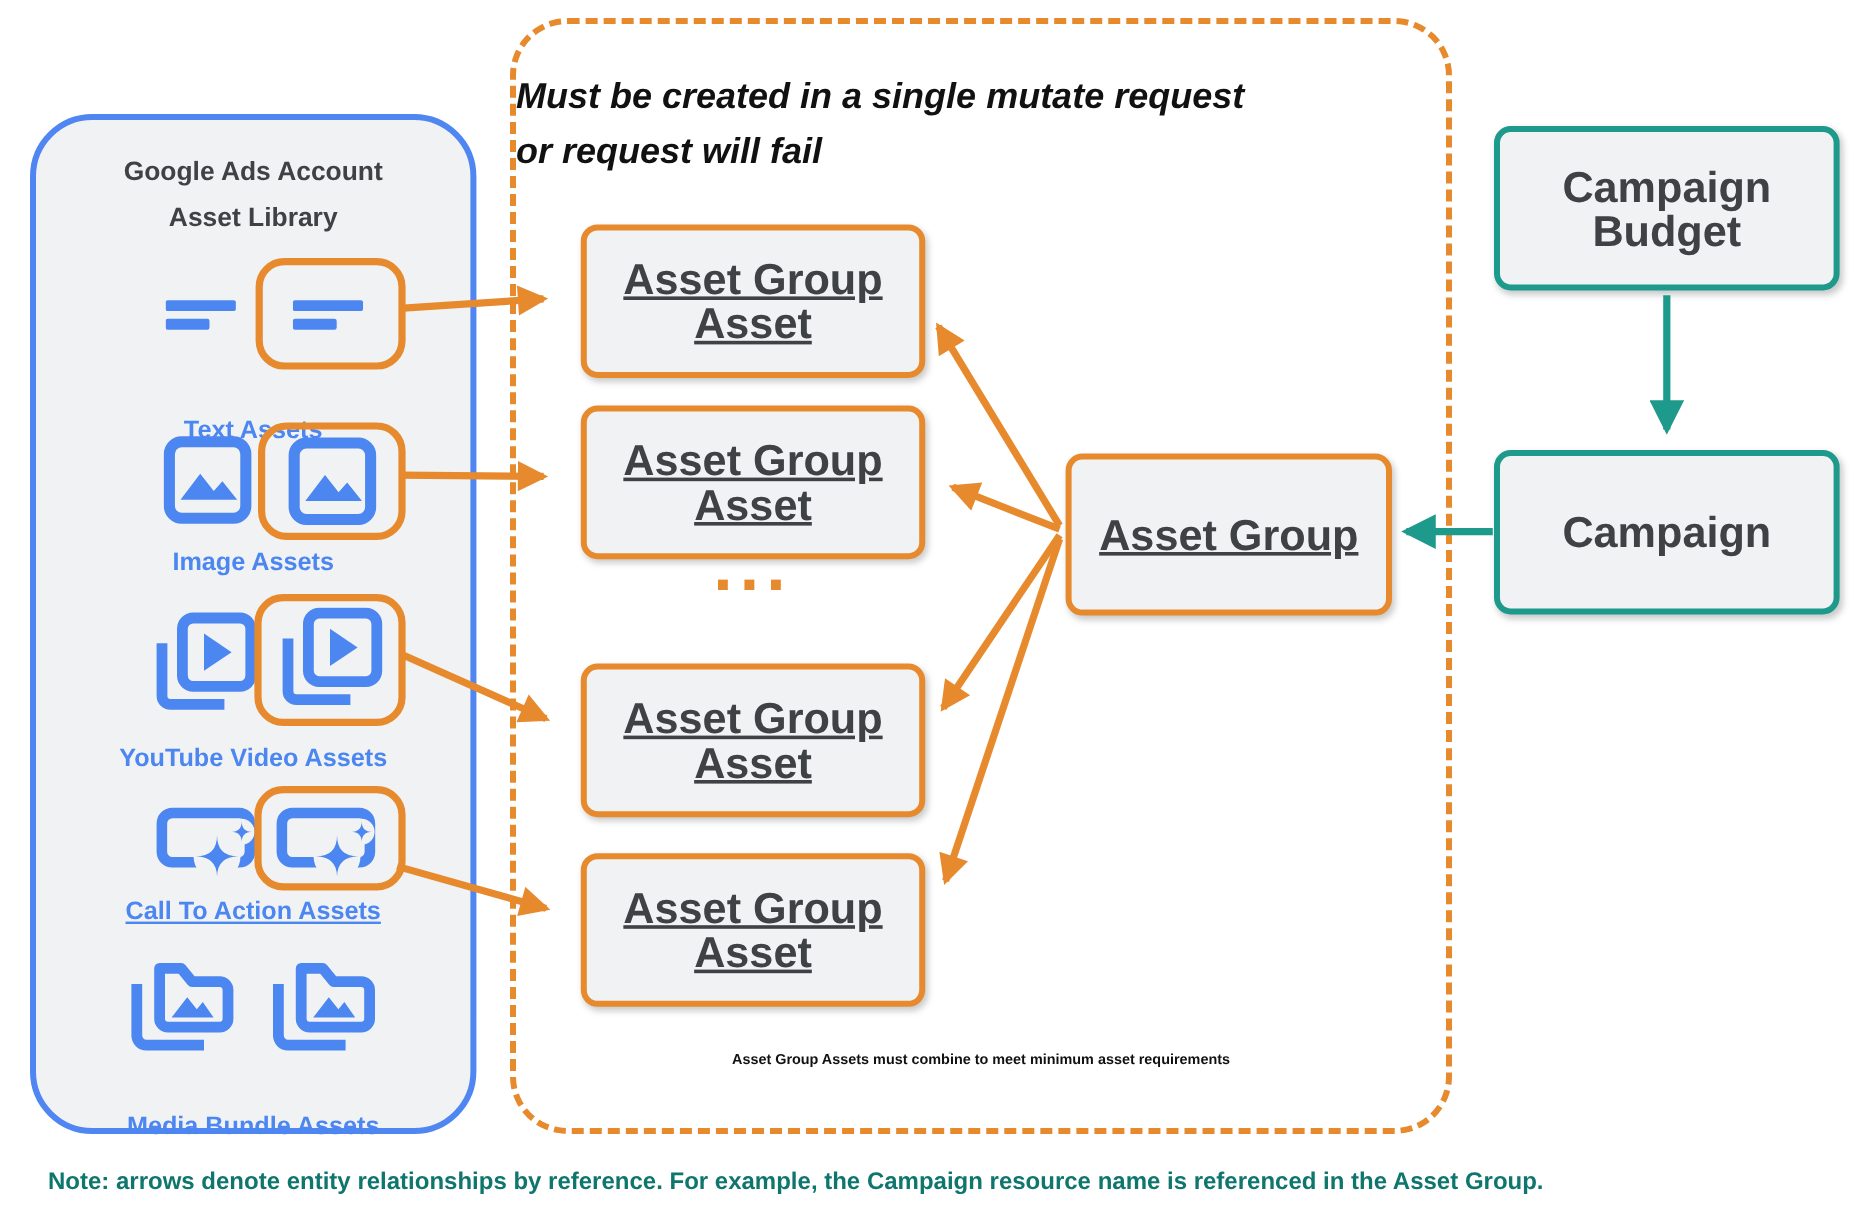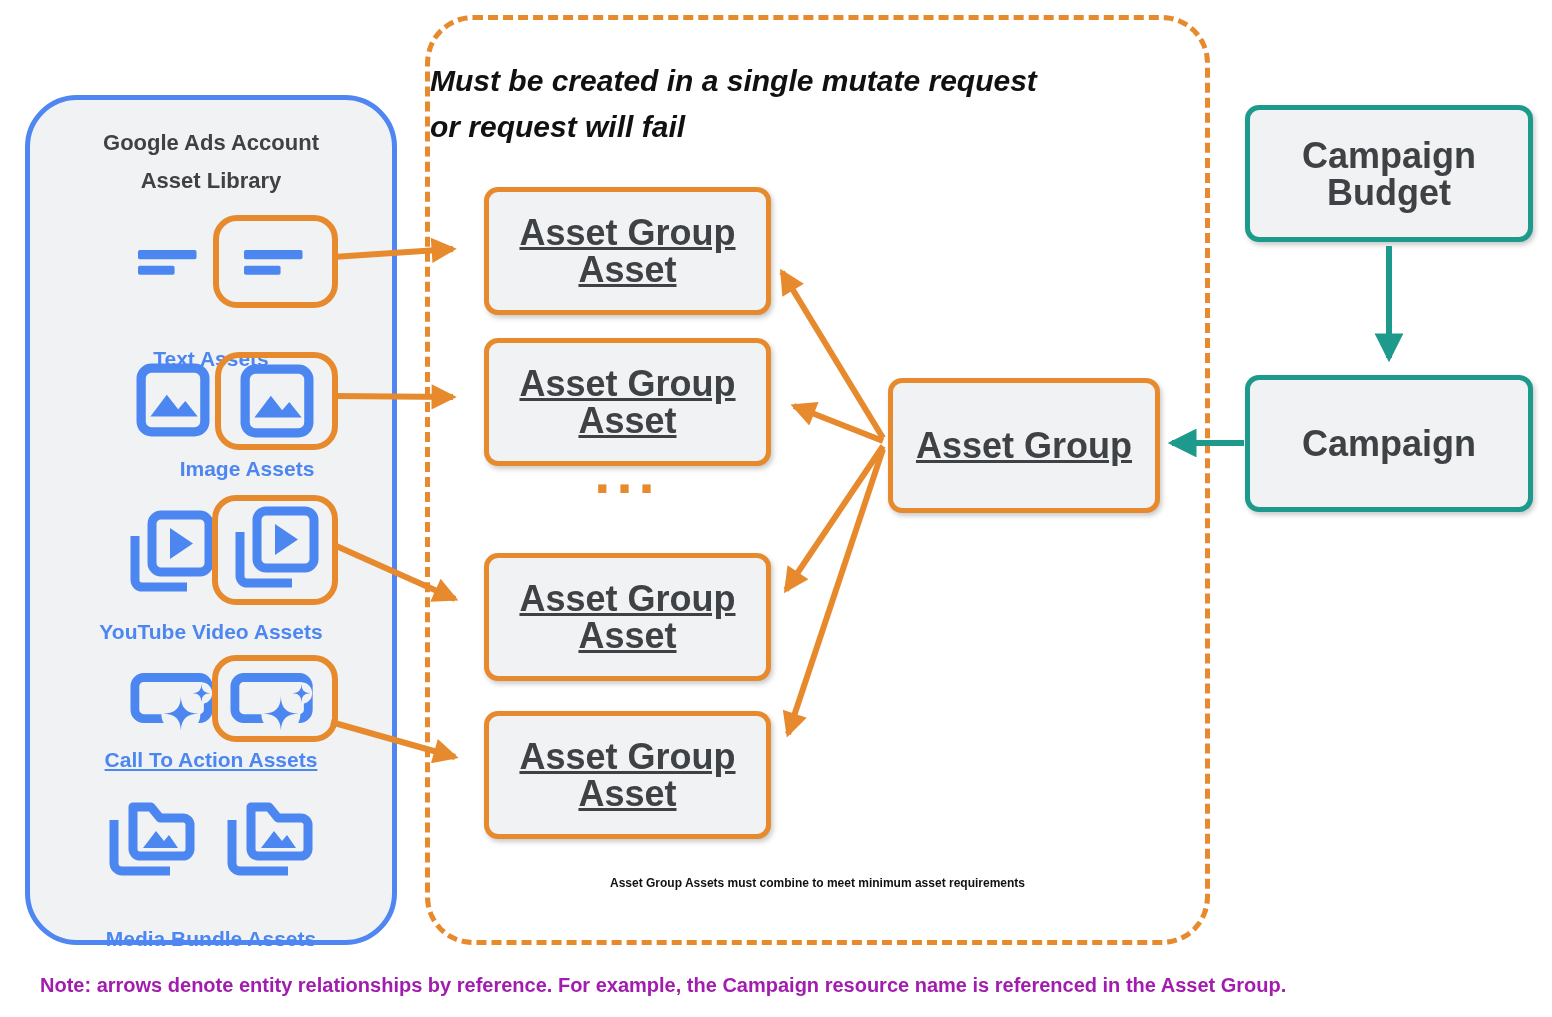--- a/index.html
+++ b/index.html
@@ -46,21 +46,21 @@
   .asset-group{left:458px;top:358px;width:272px;height:135px;}
   .mutate-footnote{position:absolute;top:856px;left:0;width:100%;text-align:center;
     font-size:12px;font-weight:bold;color:var(--black);}
 
   
   .budget{left:1245px;top:105px;width:288px;height:137px;}
   .campaign{left:1245px;top:375px;width:288px;height:137px;}
 
   
   .note{position:absolute;left:40px;top:974px;width:1480px;
-    font-size:20px;font-weight:bold;color:#a21caf;}
+    font-size:20px;font-weight:bold;color:#0f766e;}
 
   
   .overlay{position:absolute;left:0;top:0;width:1552px;height:1017px;pointer-events:none;}
   .ln-o{stroke:var(--orange);stroke-width:6;fill:none;}
   .ln-t{stroke:var(--teal);stroke-width:6;fill:none;}
   .mk-o{fill:var(--orange);}
   .mk-t{fill:var(--teal);}
 </style>
 </head>
 <body>
@@ -94,21 +94,21 @@
       </svg>
     </span>
     <span class="ring" style="left:185px;top:252px;width:123px;height:98px;">
       <span class="icon">
         <svg width="74" height="74" viewBox="0 0 72 72">
           <rect class="stk" x="5" y="5" width="62" height="62" rx="10" stroke-width="8"></rect>
           <path class="fil" d="M14 52 L30 31 L41 45 L48 37 L60 52 Z"></path>
         </svg>
       </span>
     </span>
-    <div class="lib-label" style="top:357px;margin-left:36px;">Image Assets</div>
+    <div class="lib-label" style="top:357px;">Image Assets</div>
 
     <span class="icon abs" style="left:95px;top:410px;">
       <svg width="90" height="88" viewBox="0 0 90 88">
         <path class="stk" d="M10 26 V70 a7 7 0 0 0 7 7 H62"></path>
         <rect class="stk" x="27" y="5" width="57" height="57" rx="9"></rect>
         <path class="fil" d="M45 18 L68 33.5 L45 49 Z"></path>
       </svg>
     </span>
     <span class="ring" style="left:182px;top:395px;width:126px;height:110px;">
       <span class="icon">

